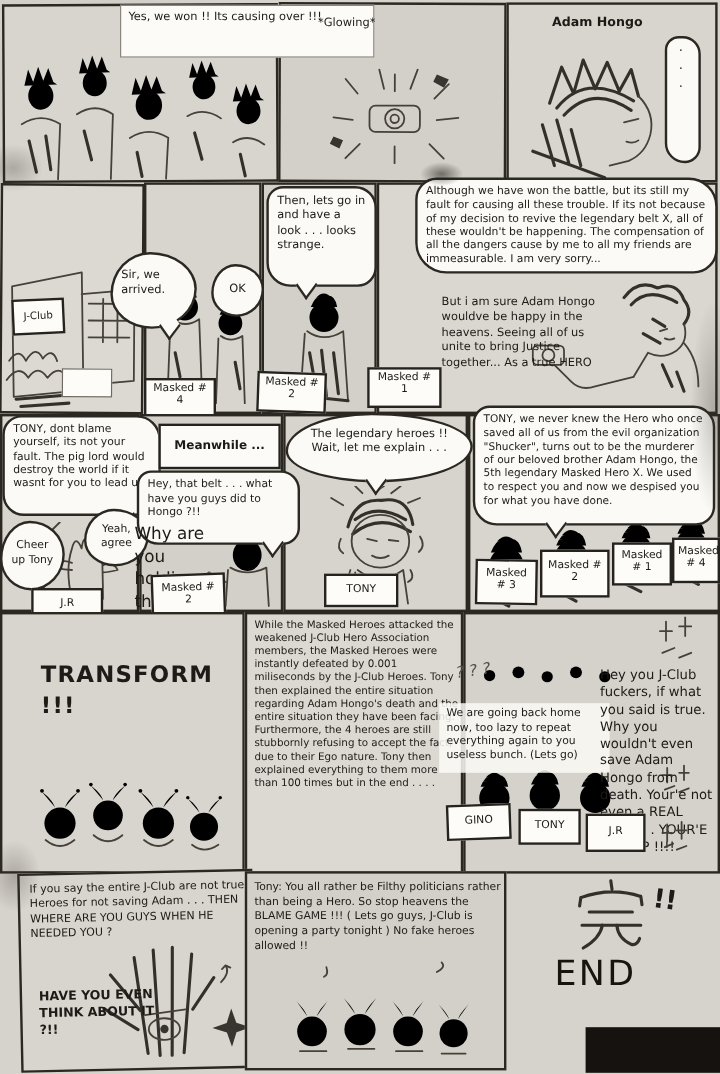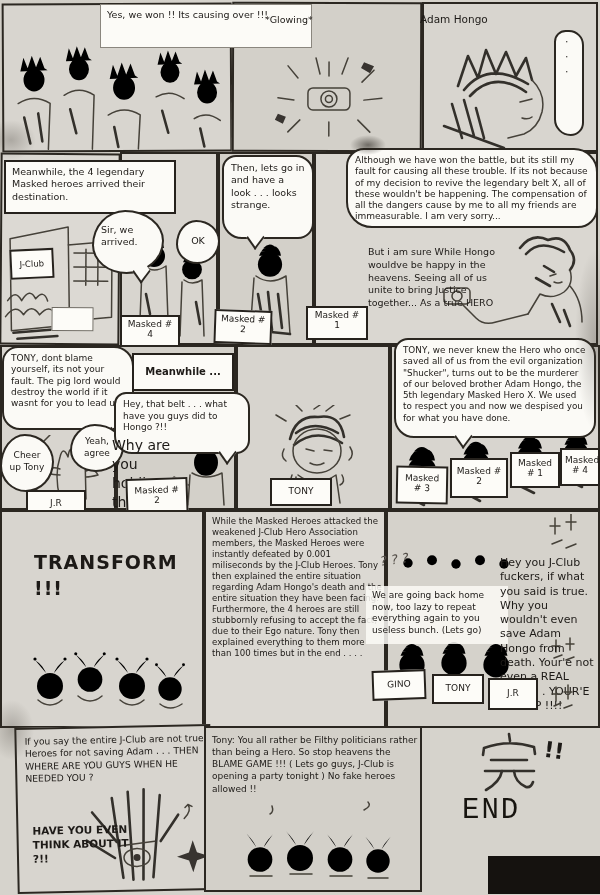--- a/index.html
+++ b/index.html
@@ -117,21 +117,21 @@
       <span class="dotsv">. . .</span>
     </div>
   </div>
 
   <div class="cap" style="left:100px;top:4px;width:212px;height:44px;border-width:1px;border-color:#8a867e;">
     <span>Yes, we won !! Its causing over !!!</span>
   </div>
   <div class="freetxt" style="left:265px;top:14px;font-weight:normal;">
     <span>*Glowing*</span>
   </div>
-  <div class="freetxt" style="left:420px;top:12px;font-size:10.5px;">
+  <div class="freetxt" style="left:460px;top:12px;font-size:10.5px;font-weight:bold;">
     <span>Adam Hongo</span>
   </div>
 
   <div class="panel p-lite" style="left:0px;top:153px;width:120px;height:192px;transform:rotate(0.4deg);">
     <div class="sk" style="left:2px;top:50px;">
       <svg width="114" height="138" viewBox="0 0 114 138">
         <path d="M6,34 L64,22 L66,120 L8,126 Z M64,40 L108,36 L108,112 L66,116"></path>
         <path d="M70,48 H104 M70,62 H104 M70,76 H104 M82,44 V80 M94,42 V80"></path>
         <path d="M4,96 q8,-12 14,0 q8,-14 14,-2 q8,-10 12,2 M2,112 q10,-14 18,-2 q8,-12 16,0 q10,-12 16,0"></path>
         <path class="hv" d="M10,128 l46,-4 M14,134 l40,-3"></path>
@@ -170,27 +170,24 @@
         <path class="hv" d="M88,18 Q100,2 116,10 Q132,4 138,20 Q146,30 138,40 M94,24 Q108,8 132,22"></path>
         <path d="M138,40 Q142,54 132,62 Q120,70 108,64 M108,64 L96,84 M138,56 Q150,70 150,92"></path>
         <path d="M96,84 L64,92 Q52,96 44,88 M44,88 L30,74"></path>
         <rect x="12" y="58" width="26" height="16" rx="4"></rect>
           <circle cx="25" cy="66" r="5"></circle>
         <path class="hv" d="M112,36 l10,6 M104,48 l14,8 M120,74 l8,18 M132,80 l6,16"></path>
         <path d="M118,46 l6,-2 M122,52 q4,2 8,0"></path>
       </svg>
     </div>
     <div class="freetxt" style="left:52px;top:92px;width:130px;">
-      <span>But i am sure While Hongo wouldve be happy in the heavens. Seeing all of us unite to bring Justice together... As a true HERO</span>
-    </div>
-  </div>
-
-  <div class="cap" style="left:4px;top:160px;width:172px;height:54px;">
-    <span>Meanwhile, the 4 legendary Masked heroes arrived their destination.</span>
-  </div>
+      <span>But i am sure Adam Hongo wouldve be happy in the heavens. Seeing all of us unite to bring Justice together... As a true HERO</span>
+    </div>
+  </div>
+
 
   <div class="bub" style="left:92px;top:210px;width:72px;height:64px;padding-top:12px;">
     <span>Sir, we arrived.</span>
     <div class="tail" style="left:40px;bottom:-7px;"></div>
   </div>
   <div class="bub" style="left:176px;top:220px;width:44px;height:44px;padding-top:13px;text-align:center;">
     <span>OK</span>
   </div>
 
   <div class="bub rect" style="left:222px;top:155px;width:92px;height:84px;">
@@ -277,20 +274,24 @@
     <span style="display:block;font-size:9px;">Hey, that belt . . . what have you guys did to Hongo ?!!</span>
     <div class="tail" style="left:104px;bottom:-8px;"></div>
   </div>
   <div class="freetxt" style="left:112px;top:436px;width:62px;font-size:14px;">
     <span>Why are you holding the X - Belt ?!</span>
   </div>
   <div class="lbl" style="left:126px;top:478px;width:62px;height:38px;transform:rotate(-2deg);padding-top:5px;">
     <span>Masked # 2</span>
   </div>
 
+  <div class="bub" style="left:238px;top:344px;width:156px;height:58px;padding-top:10px;text-align:center;">
+    <span>The legendary heroes !! Wait, let me explain . . .</span>
+    <div class="tail" style="left:66px;bottom:-8px;"></div>
+  </div>
   <div class="lbl" style="left:270px;top:478px;width:62px;height:28px;line-height:2.1;">
     <span>TONY</span>
   </div>
 
   <div class="bub rect" style="left:394px;top:338px;width:202px;height:100px;border-radius:14px 18px 16px 20px;">
     <span style="display:block;font-size:8.8px;line-height:1.28;">TONY, we never knew the Hero who once saved all of us from the evil organization "Shucker", turns out to be the murderer of our beloved brother Adam Hongo, the 5th legendary Masked Hero X. We used to respect you and now we despised you for what you have done.</span>
     <div class="tail" style="left:60px;bottom:-8px;"></div>
   </div>
   <div class="lbl" style="left:396px;top:466px;width:52px;height:38px;transform:rotate(1deg);padding-top:5px;">
     <span>Masked # 3</span>
@@ -417,21 +418,21 @@
   <div class="sk" style="left:476px;top:730px;" aria-label="完">
     <svg width="66" height="66" viewBox="0 0 66 66">
       <path class="hv" d="M33,4 L34,11 M8,18 Q33,9 58,17 M8,18 L7,25 M58,17 L59,24"></path>
       <path class="hv" d="M15,30 H51 M9,41 H58"></path>
       <path class="hv" d="M26,41 Q24,52 10,60 M38,41 Q39,52 50,57 Q55,58 57,52"></path>
     </svg>
   </div>
   <div class="freetxt" style="left:544px;top:736px;font-size:22px;font-weight:bold;transform:rotate(8deg);">
     <span>!!</span>
   </div>
-  <div class="bigend" style="left:462px;top:794px;font-family:Liberation Mono, monospace;">
+  <div class="bigend" style="left:462px;top:794px;">
     <span>END</span>
   </div>
   <div class="blackbox" style="left:488px;top:856px;width:112px;height:38px;"></div>
 
   <div class="smudge" style="left:-14px;top:120px;width:50px;height:40px;"></div>
   <div class="smudge" style="left:575px;top:250px;width:40px;height:180px;"></div>
   <div class="smudge" style="left:-10px;top:700px;width:44px;height:60px;"></div>
   <div class="smudge" style="left:350px;top:135px;width:36px;height:20px;background:radial-gradient(closest-side, rgba(30,26,20,.55), rgba(30,26,20,0));"></div>
 
 </div>

